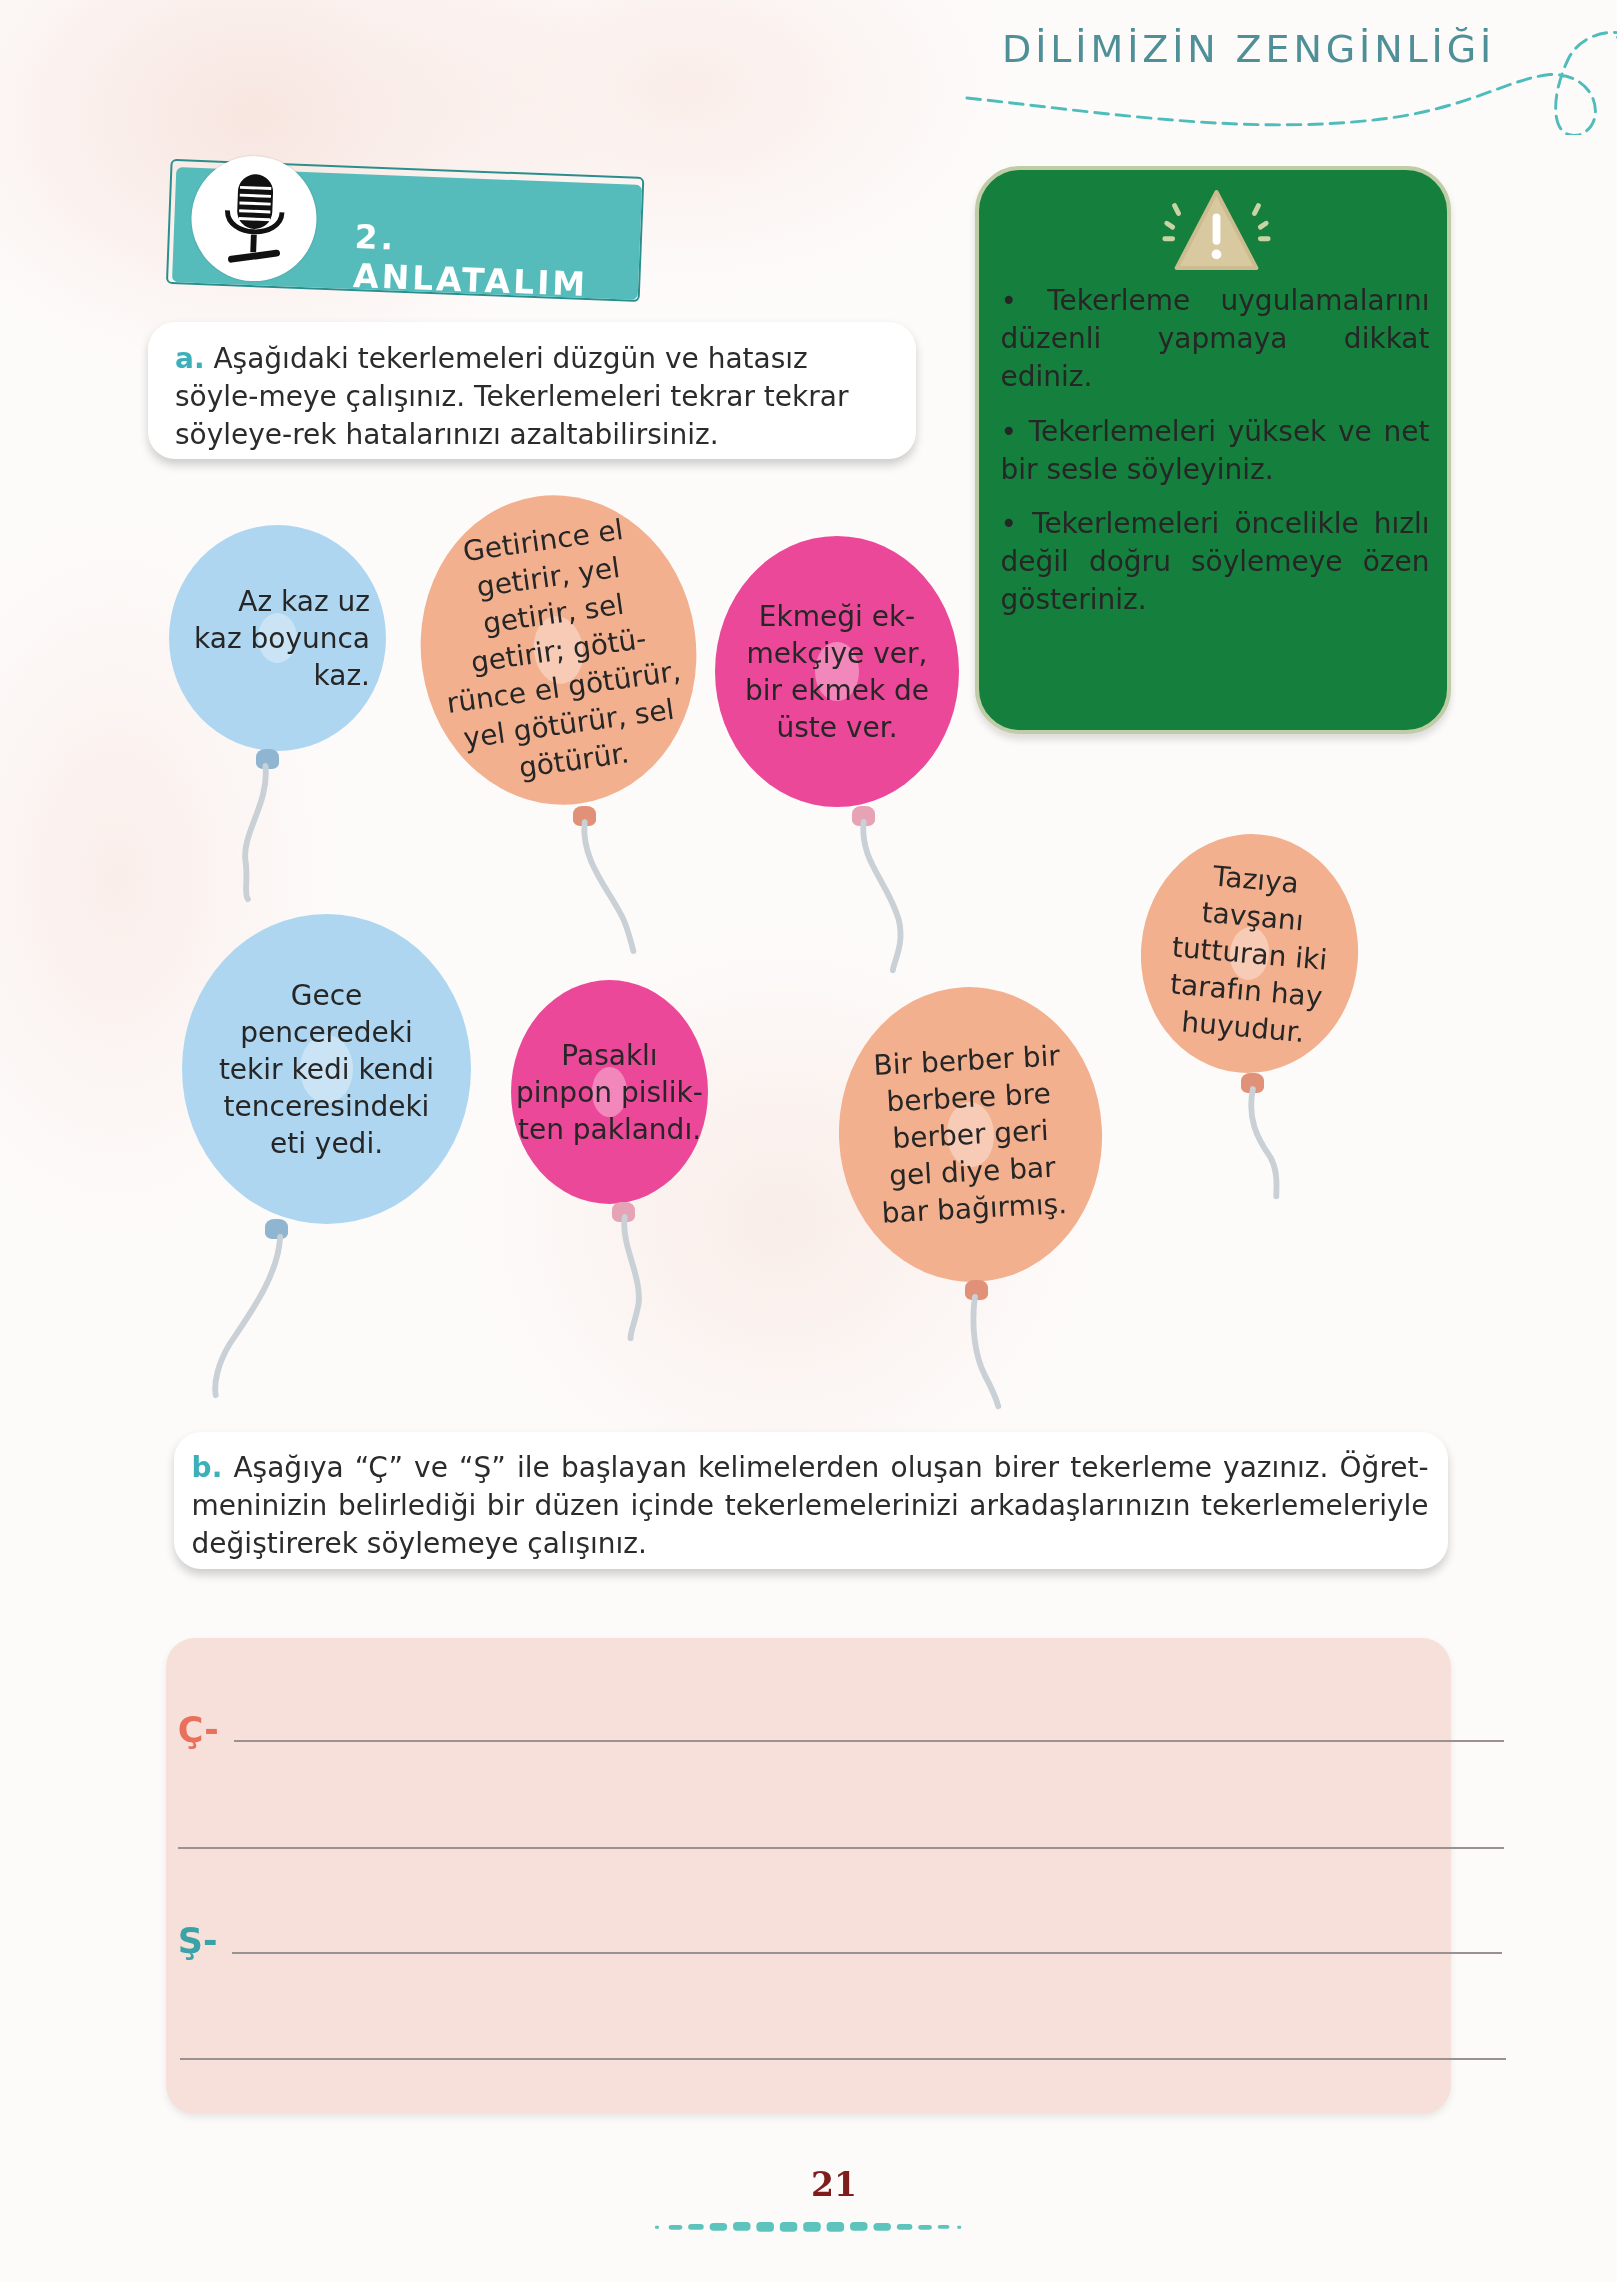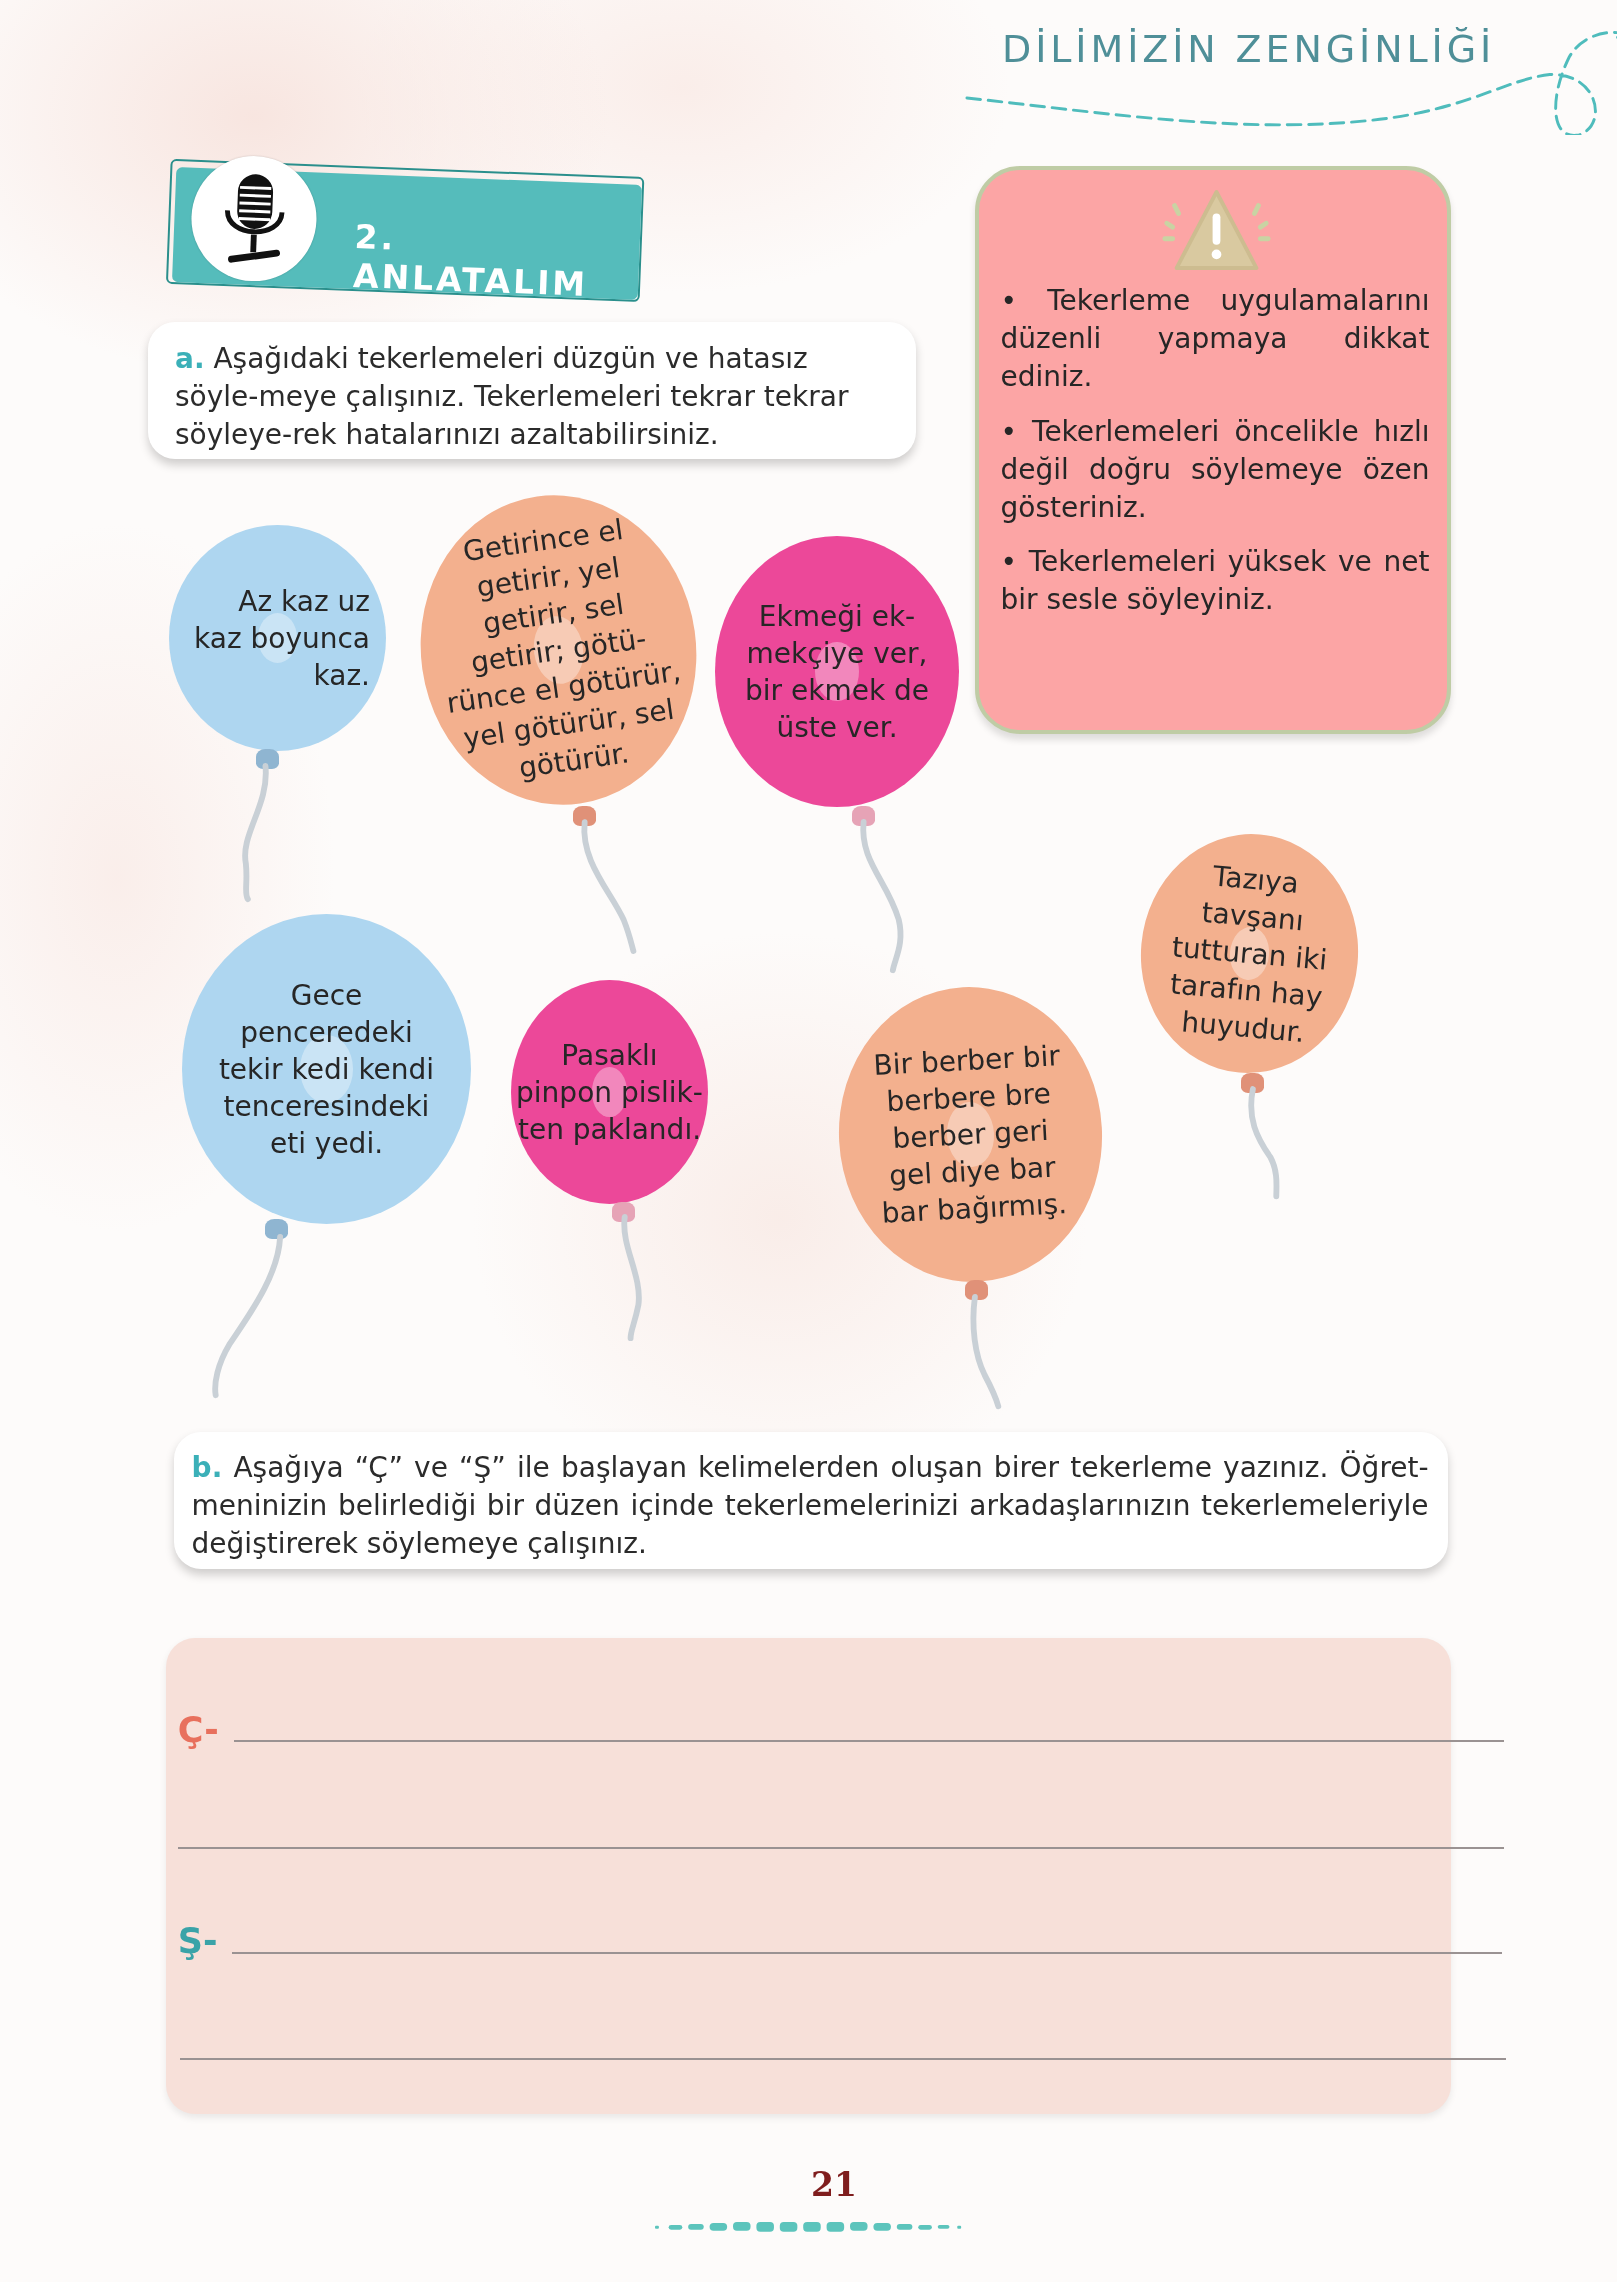--- a/index.html
+++ b/index.html
@@ -59,21 +59,21 @@
   }
   .card-text {
     position:absolute; font-size:28px; line-height:38px; color:#2b2b2b;
   }
   .card-a .card-text { left:27px; top:17.6px; width:722px; }
   .letter { color:#3bb0b8; font-weight:bold; }
 
   
   .tip-box {
     position:absolute; left:975px; top:166px; width:476px; height:568px;
-    background:#fca5a5; border:4.9px solid #bfcca5; border-radius:45px;
+    background:#15803d; border:4.9px solid #bfcca5; border-radius:45px;
     box-shadow:0 5.9px 7.8px rgba(0,0,0,0.12);
     box-sizing:border-box;
   }
   .tip-icon { position:absolute; left:180px; top:11.7px; }
   .tip-list {
     position:absolute; left:21.5px; top:112px; width:429px;
     margin:0; padding:0; list-style:none;
   }
   .tip-list li {
     font-size:28px; line-height:38px; color:#262626;
@@ -178,22 +178,22 @@
       <line x1="16" y1="24" x2="20" y2="32"></line>
         <line x1="8" y1="42" x2="14" y2="46"></line>
         <line x1="6" y1="58" x2="14" y2="58"></line>
       <line x1="102" y1="24" x2="98" y2="32"></line>
         <line x1="110" y1="42" x2="104" y2="46"></line>
         <line x1="112" y1="58" x2="104" y2="58"></line>
     </g>
   </svg>
   <ul class="tip-list">
     <li>• Tekerleme uygulamalarını düzenli yapmaya dikkat ediniz.</li>
+    <li>• Tekerlemeleri yüksek ve net bir sesle söyleyiniz.</li>
     <li>• Tekerlemeleri öncelikle hızlı değil doğru söylemeye özen gösteriniz.</li>
-    <li>• Tekerlemeleri yüksek ve net bir sesle söyleyiniz.</li>
   </ul>
 </div>
 
 <div class="balloon blue" style="left:169px; top:525px; width:217px; height:226px;">
   <span class="balloon-text" style="width:185px;text-align:right;">Az kaz uz kaz boyunca kaz.</span>
 </div>
 <div class="knot blue" style="left:256px; top:749px;"></div>
 <svg class="string" style="left:234px; top:766px;" width="59" height="137" viewBox="0 0 60 140">
   <path d="M32 0 C 36 40, 6 70, 12 100 C 14 120, 10 130, 14 136" fill="none" stroke="#c9d0d6" stroke-width="6" stroke-linecap="round"></path>
 </svg>

